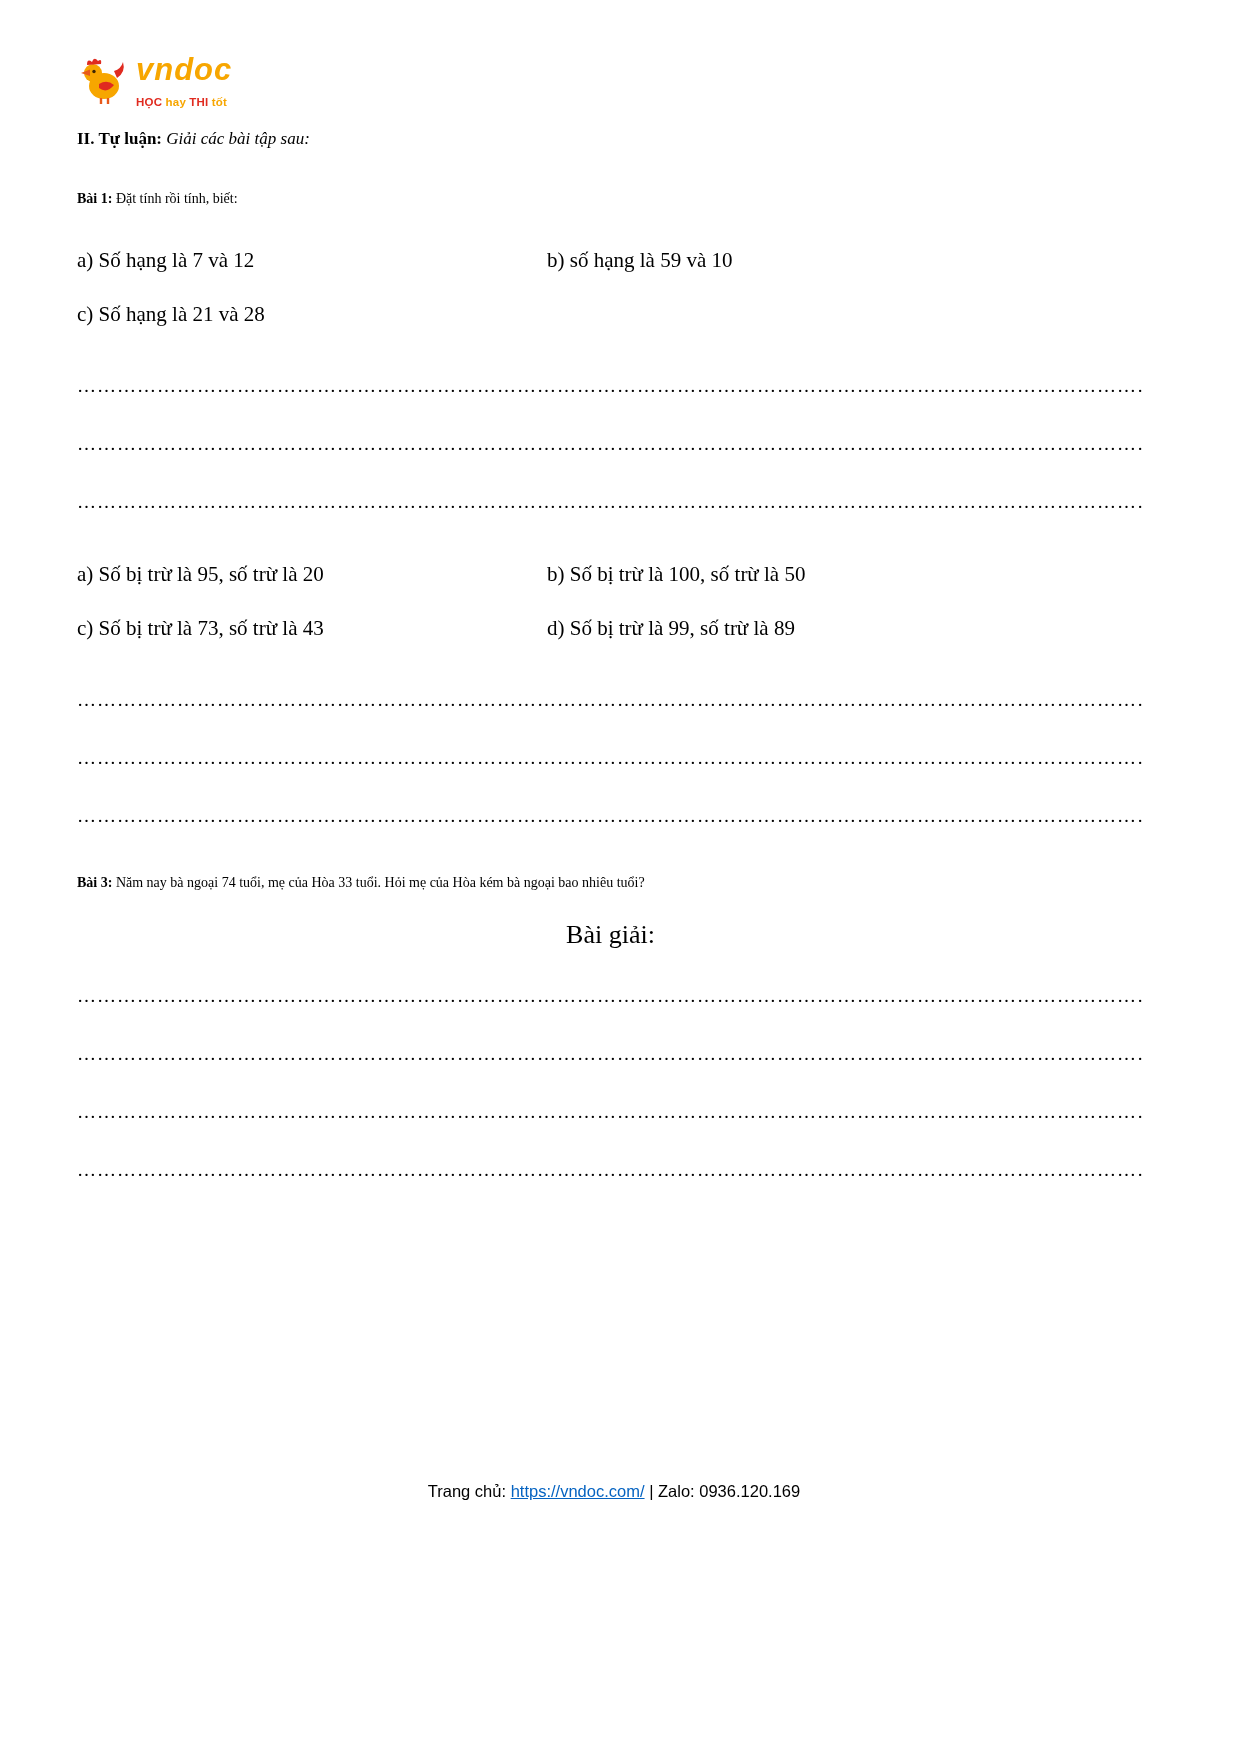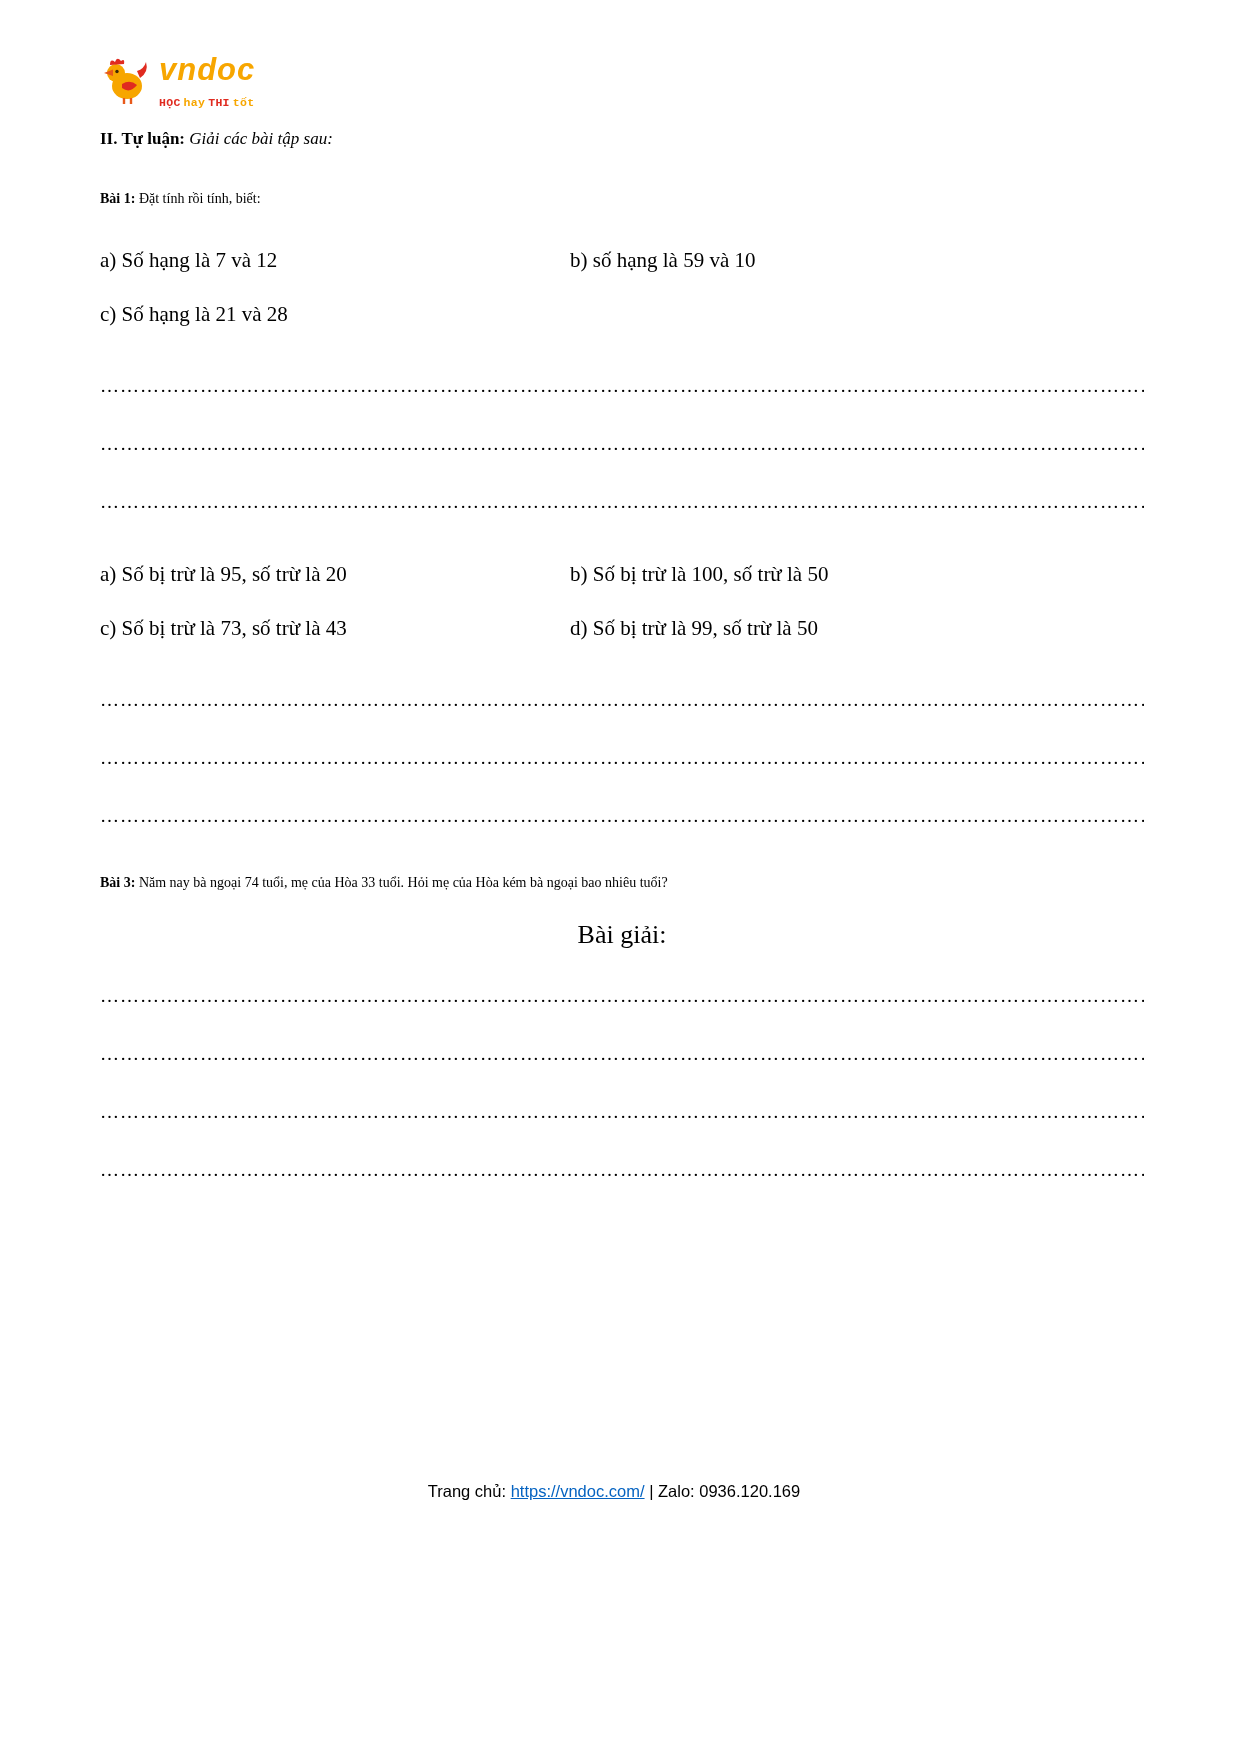--- a/index.html
+++ b/index.html
@@ -10,34 +10,34 @@
     height: 1755px;
     overflow: hidden;
     font-family: "Liberation Serif", serif;
     color: #000000;
   }
   .page {
     box-sizing: border-box;
     position: relative;
     width: 1240px;
     height: 1755px;
-    padding: 52px 96px 0 100px;
+    padding: 52px 96px 0 77px;
   }
 
   
   .logo { display: flex; align-items: center; gap: 7px; margin-bottom: 14px; height: 58px; }
   .logo-icon { display: inline-flex; }
   .logo-text { display: flex; flex-direction: column; line-height: 1; }
   .brand {
     font-family: "Liberation Sans", sans-serif;
     font-weight: bold; font-style: italic;
     font-size: 31px; letter-spacing: 1px;
     color: #f7a600;
   }
-  .tagline { margin-top: 12px; font-family: Liberation Mono, monospace; font-weight: bold; font-size: 11.5px; letter-spacing: 0.3px; }
+  .tagline { margin-top: 12px; font-family: Liberation Sans, sans-serif; font-weight: bold; font-size: 11.5px; letter-spacing: 0.3px; }
   .tg { margin-right: 3px; }
   .tg.r { color: #e02b20; }
   .tg.o { color: #f7a600; }
 
   
   .section-heading { font-size: 17px; line-height: 30px; margin: 0 0 30px 0; }
   .section-heading em { font-style: italic; }
 
   .exercise { margin: 0 0 42px 0; }
   .exercise-title { font-size: 14px; line-height: 30px; margin: 0 0 30px 0; }
@@ -121,21 +121,21 @@
     </div>
   </section>
 
   <section class="exercise">
     <div class="two-col">
       <span class="col-left">a) Số bị trừ là 95, số trừ là 20</span>
       <span class="col-right">b) Số bị trừ là 100, số trừ là 50</span>
     </div>
     <div class="two-col">
       <span class="col-left">c) Số bị trừ là 73, số trừ là 43</span>
-      <span class="col-right">d) Số bị trừ là 99, số trừ là 50</span>
+      <span class="col-right">d) Số bị trừ là 99, số trừ là 89</span>
     </div>
     <div class="answer-lines">
       <div class="dotted-line">………………………………………………………………………………………………………………………………………………………………………………………………</div>
       <div class="dotted-line">………………………………………………………………………………………………………………………………………………………………………………………………</div>
       <div class="dotted-line">………………………………………………………………………………………………………………………………………………………………………………………………</div>
     </div>
   </section>
 
   <section class="exercise">
     <p class="exercise-title problem-text"><strong>Bài 3:</strong><span> Năm nay bà ngoại 74 tuổi, mẹ của Hòa 33 tuổi. Hỏi mẹ của Hòa kém bà ngoại bao nhiêu tuổi?</span></p>

